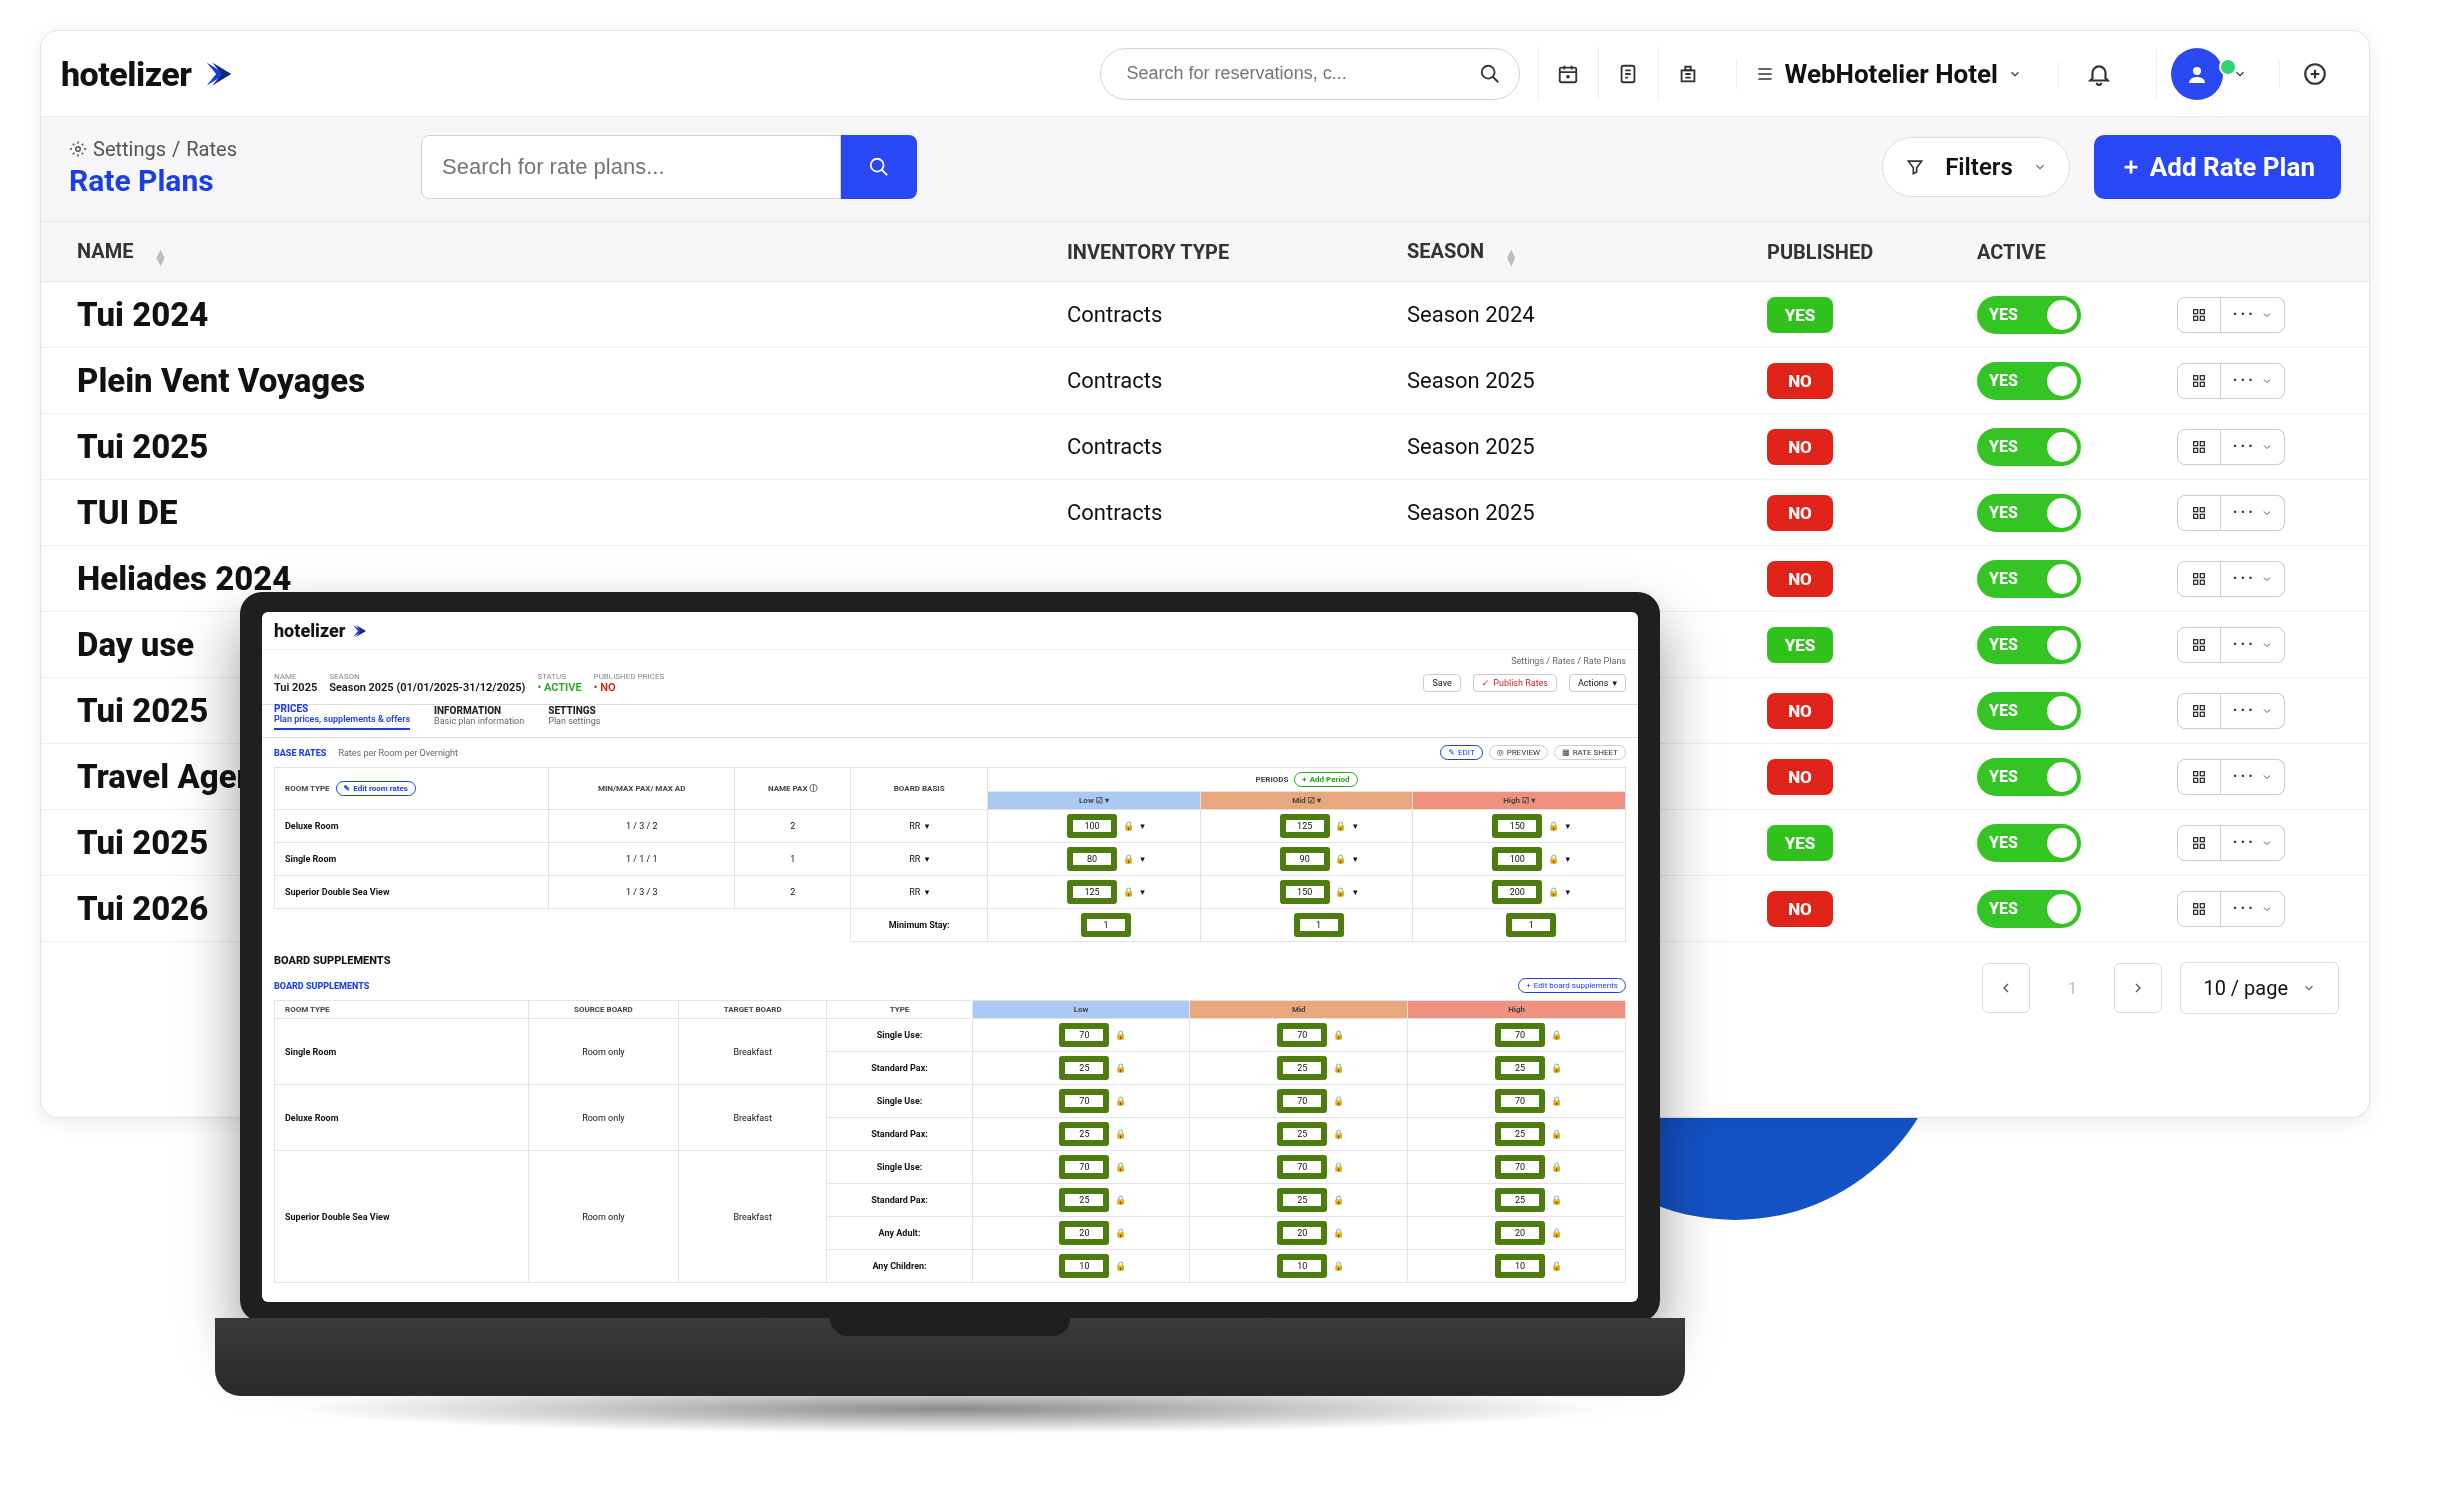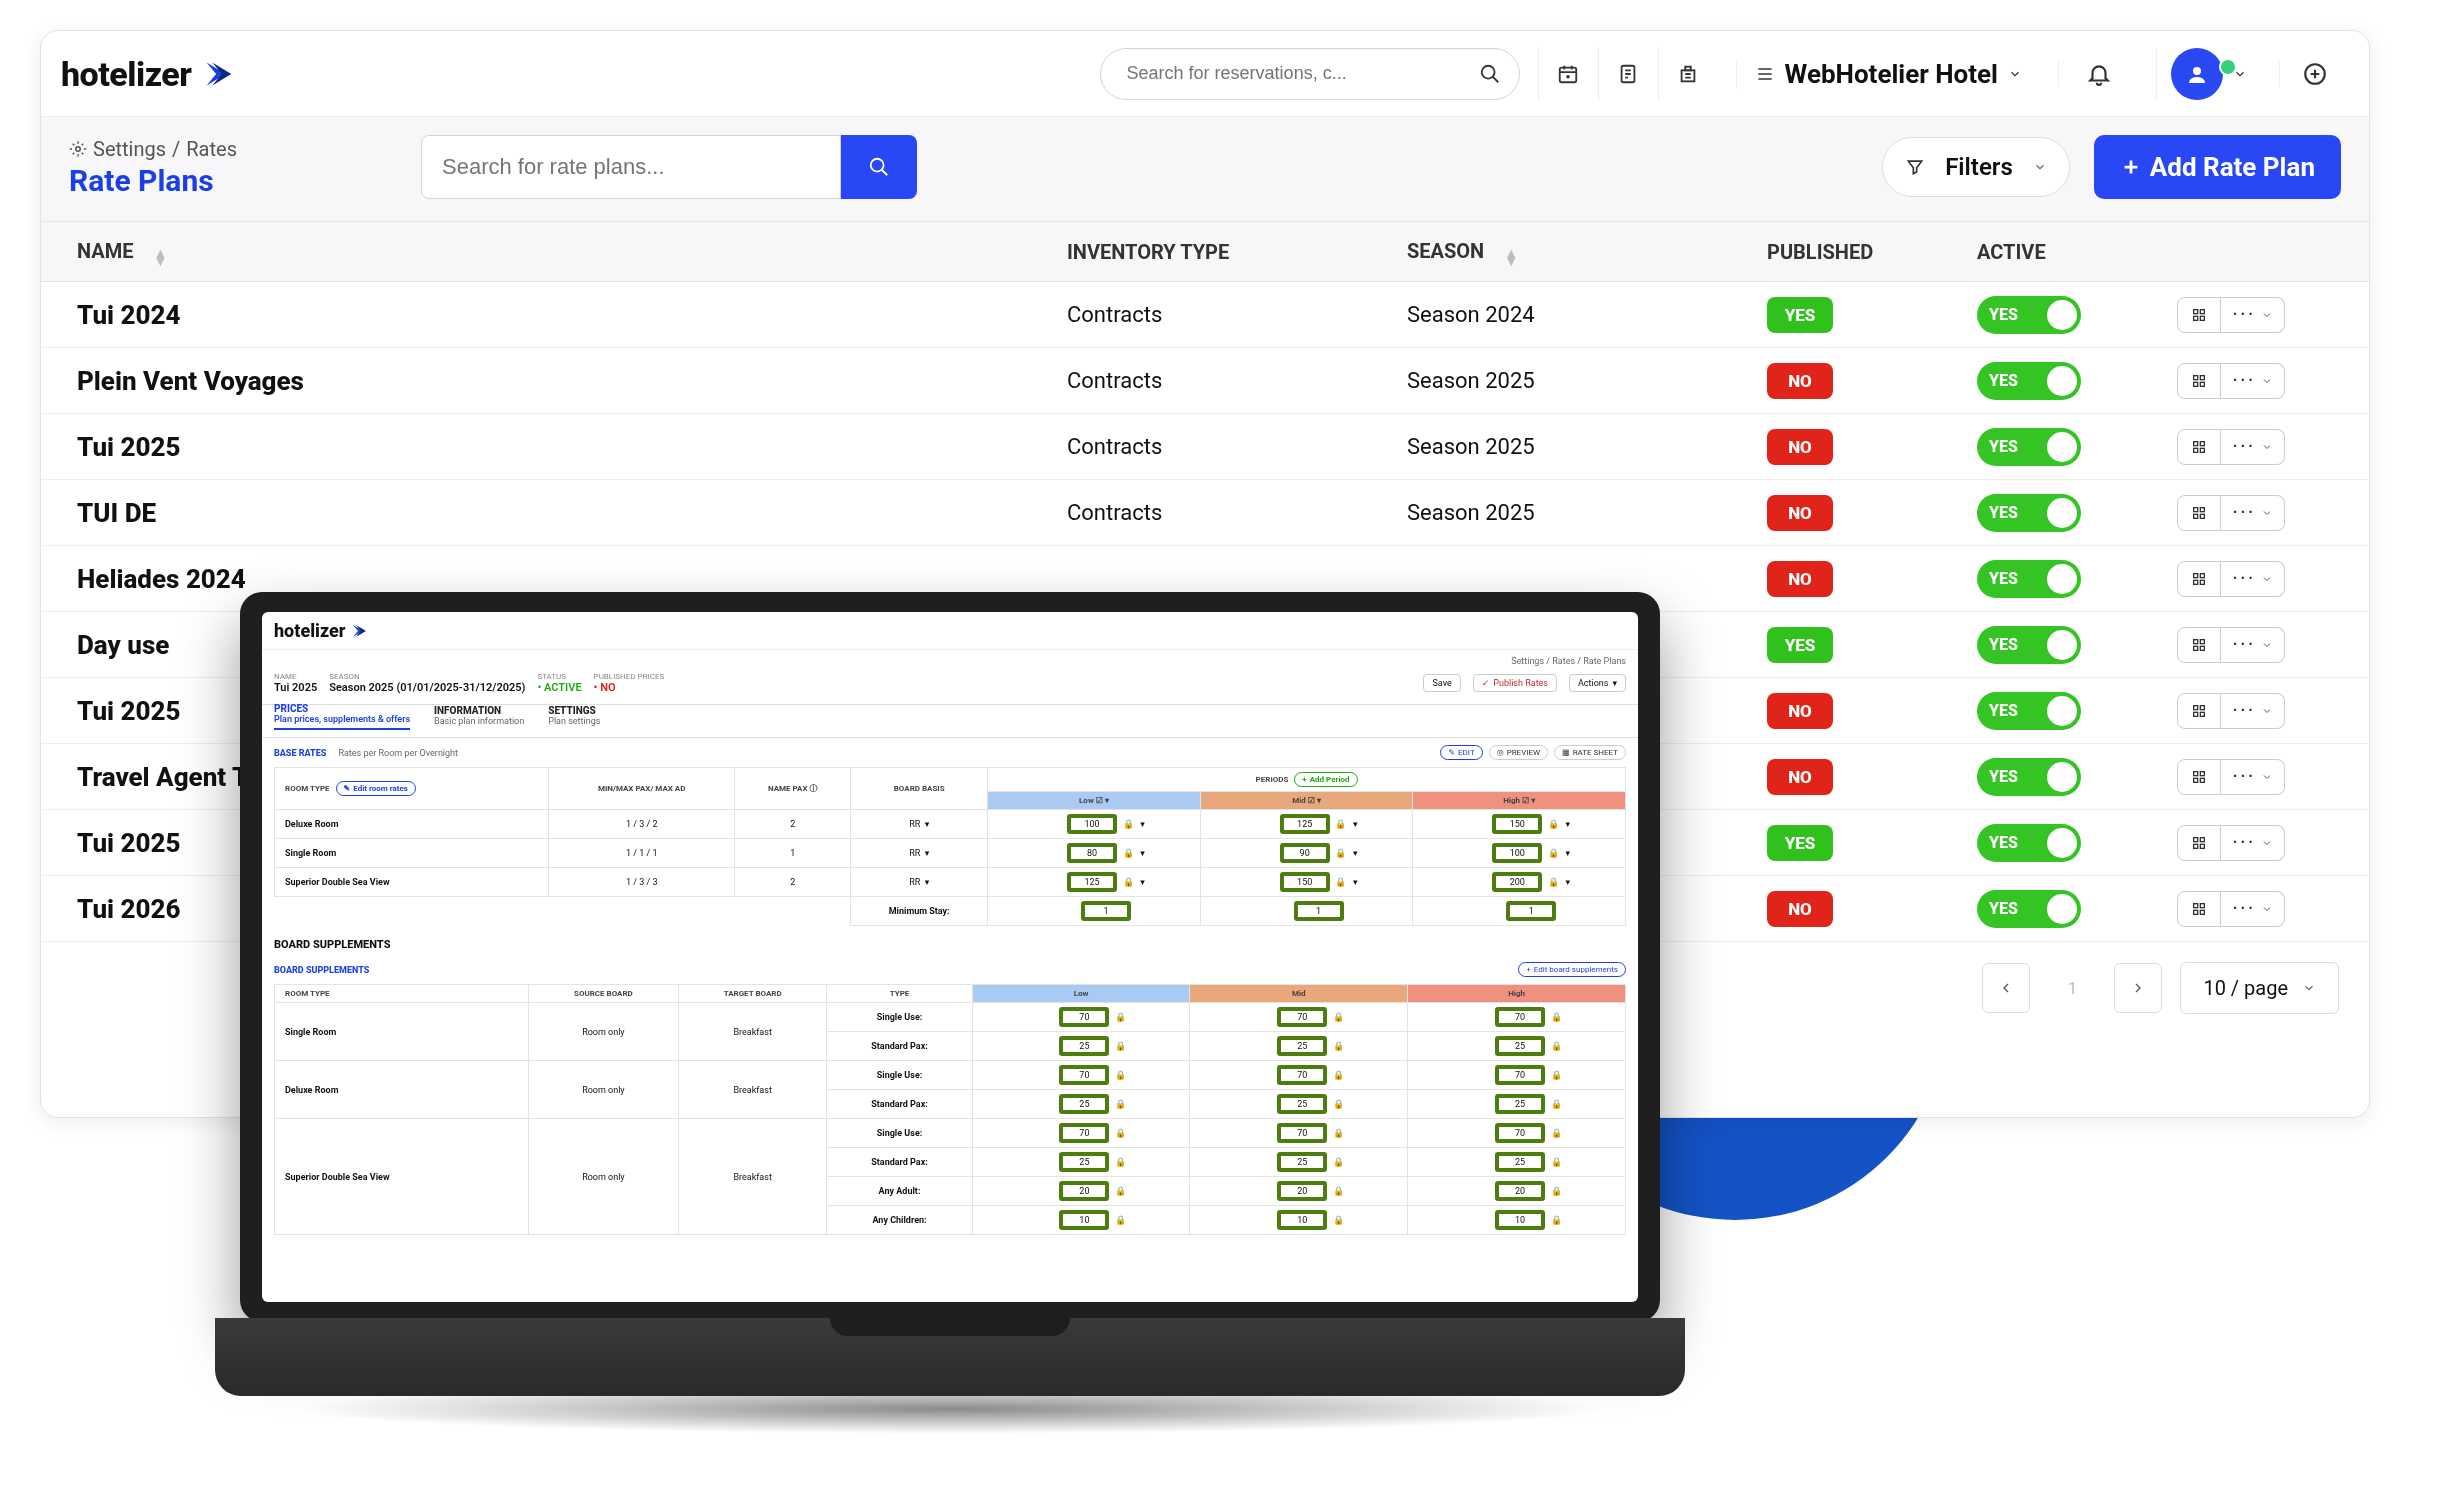--- a/index.html
+++ b/index.html
@@ -54,21 +54,21 @@
   .rateplan-search .go { width:76px; background:var(--blue-dark); color:#fff; display:flex; align-items:center; justify-content:center; border-radius:0 8px 8px 0; cursor:pointer; }
   .sh-spacer { flex:1; }
   .filters-btn { display:flex; align-items:center; gap:20px; height:60px; padding:0 22px; border:1px solid #ddd; border-radius:30px; background:#fff; font-size:24px; font-weight:600; cursor:pointer; }
   .add-btn { display:flex; align-items:center; gap:8px; height:64px; padding:0 26px; background:var(--blue-dark); color:#fff; border-radius:10px; font-size:26px; font-weight:700; cursor:pointer; }
 
   
   .table-head, .row { display:grid; grid-template-columns: 990px 340px 360px 210px 200px 170px; align-items:center; }
   .table-head { background:#f7f7f9; height:60px; padding-left:36px; border-bottom:1px solid #e6e6e6; font-weight:700; font-size:20px; color:#333; }
   .table-head .sort { color:#bdbdbd; margin-left:20px; font-size:14px; display:inline-flex; flex-direction:column; line-height:8px; }
   .rows .row { height:66px; padding-left:36px; border-bottom:1px solid #eee; font-size:22px; }
-  .row .name { font-weight:800; font-size:26px; }
+  .row .name { font-weight:800; font-size:33px; }
   .badge { display:inline-flex; align-items:center; justify-content:center; width:66px; height:36px; border-radius:8px; color:#fff; font-weight:800; font-size:17px; }
   .badge.yes { background:#31c11c; }
   .badge.no  { background:#e0241a; }
   .toggle { display:inline-flex; align-items:center; width:104px; height:38px; border-radius:20px; background:#34c423; color:#fff; font-weight:800; font-size:16px; padding-left:12px; position:relative; cursor:pointer; }
   .toggle .knob { position:absolute; right:4px; width:30px; height:30px; border-radius:50%; background:#fff; }
   .actions { display:flex; gap:0px; }
   .actions .act { height:36px; border:1px solid #ccc; background:#fff; display:flex; align-items:center; justify-content:center; cursor:pointer; color:#333; }
   .actions .act.grid { width:44px; border-radius:8px 0 0 8px; }
   .actions .act.menu { width:64px; border-radius:0 8px 8px 0; border-left:none; }
 
@@ -112,21 +112,21 @@
   .mini-btn.outline { border-color:#ccc; color:#333; }
   .mini-btn.green { border-color:#22a716; color:#22a716; }
   .l-grid { width:100%; border-collapse:collapse; font-size:9px; }
   .l-grid th, .l-grid td { border:1px solid #e3e3e3; padding:4px 6px; text-align:center; }
   .l-grid th { font-size:8px; color:#444; font-weight:700; }
   .l-grid th.left, .l-grid td.left { text-align:left; padding-left:10px; }
   .period.low { background:#aac9f3; }
   .period.mid { background:#e9a77c; }
   .period.high { background:#f0917f; }
   .val-input { display:inline-flex; align-items:center; gap:6px; }
-  .val-input .num { width:50px; border:4px solid #4d7c0f; border-radius:3px; text-align:center; font-size:9px; padding:1px 0;margin-left:24px; }
+  .val-input .num { width:50px; border:6px solid #4d7c0f; border-radius:3px; text-align:center; font-size:9px; padding:1px 0;margin-left:24px; }
   .val-input .lock { color:#888; font-size:9px; }
   .roomtype { font-weight:700; }
   .rlabel { text-align:right; padding-right:8px; font-weight:700; font-size:9px; }
 
   svg { display:block; }
 </style>
 </head>
 <body>
 
 <div class="circle-a"></div>

